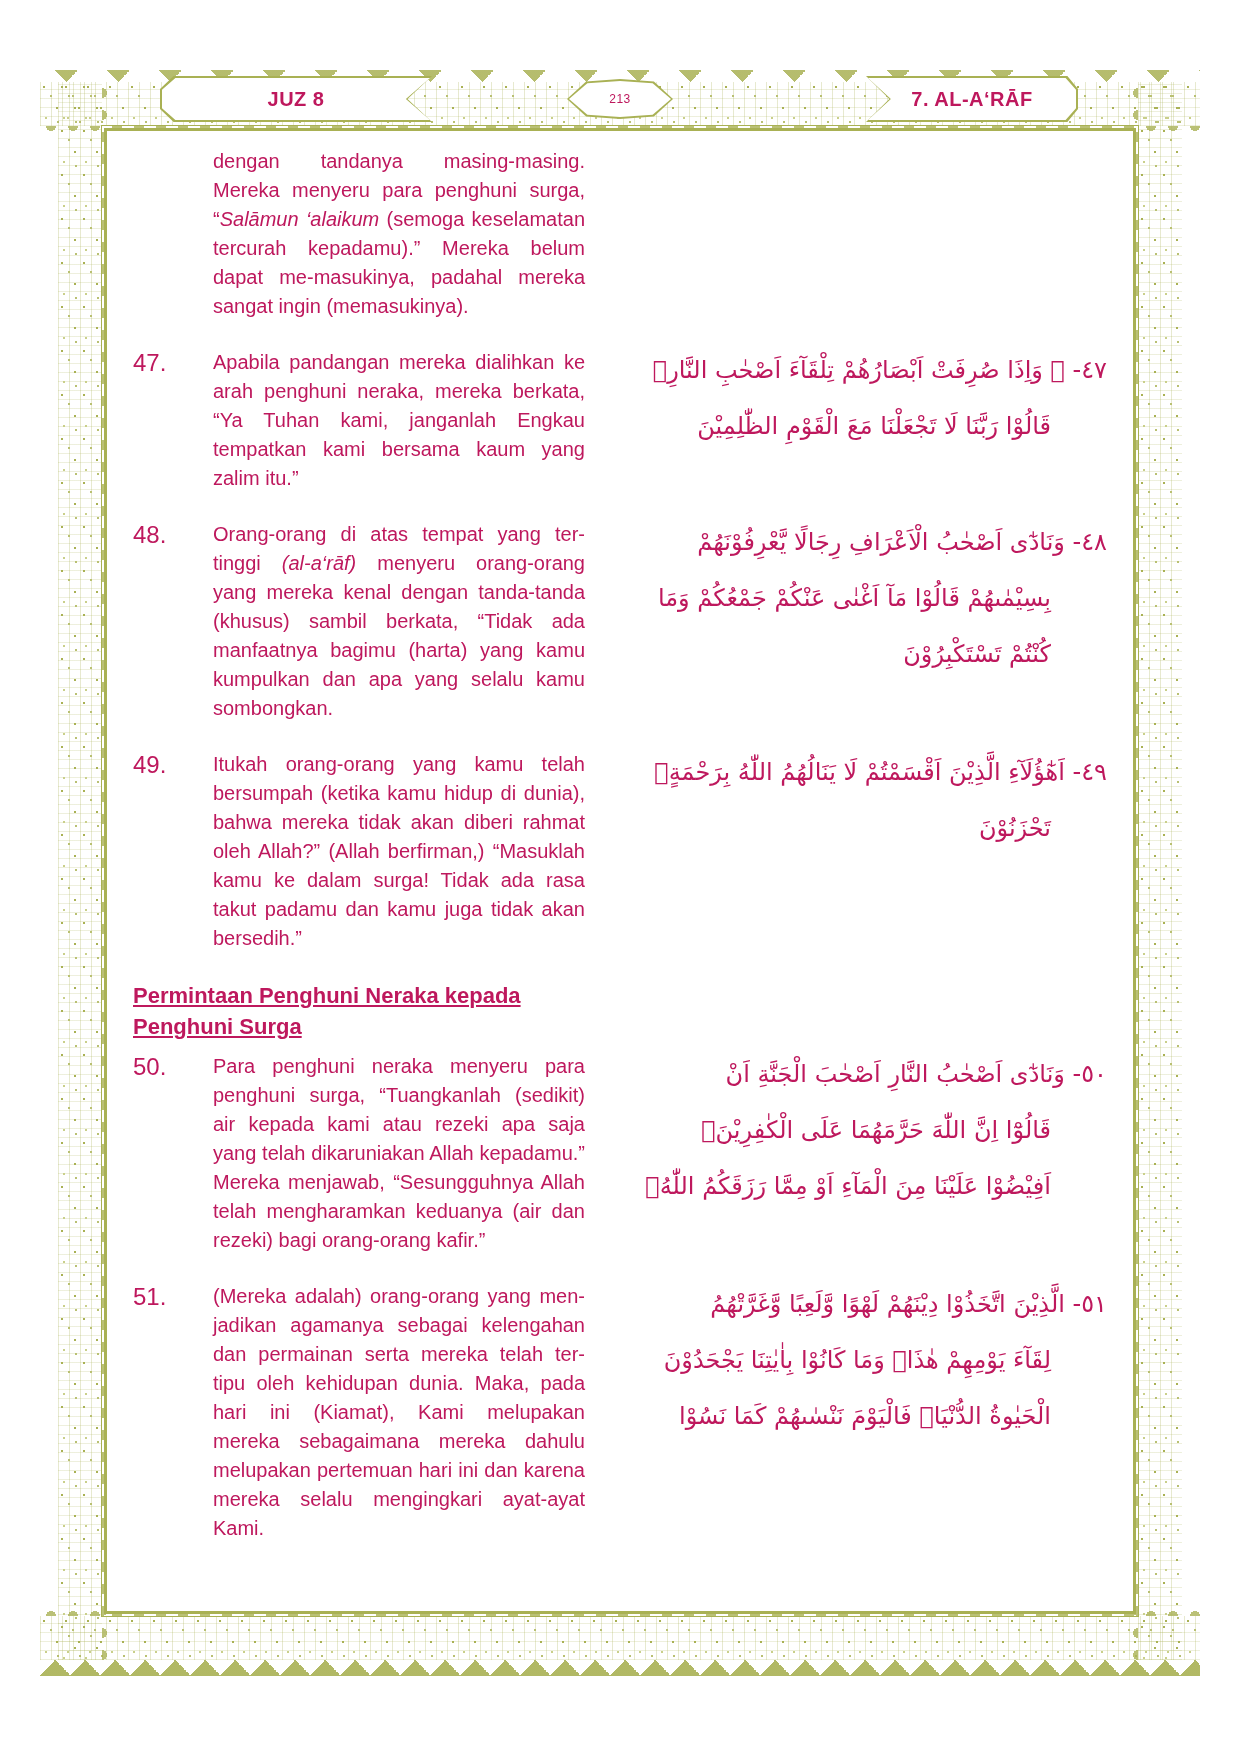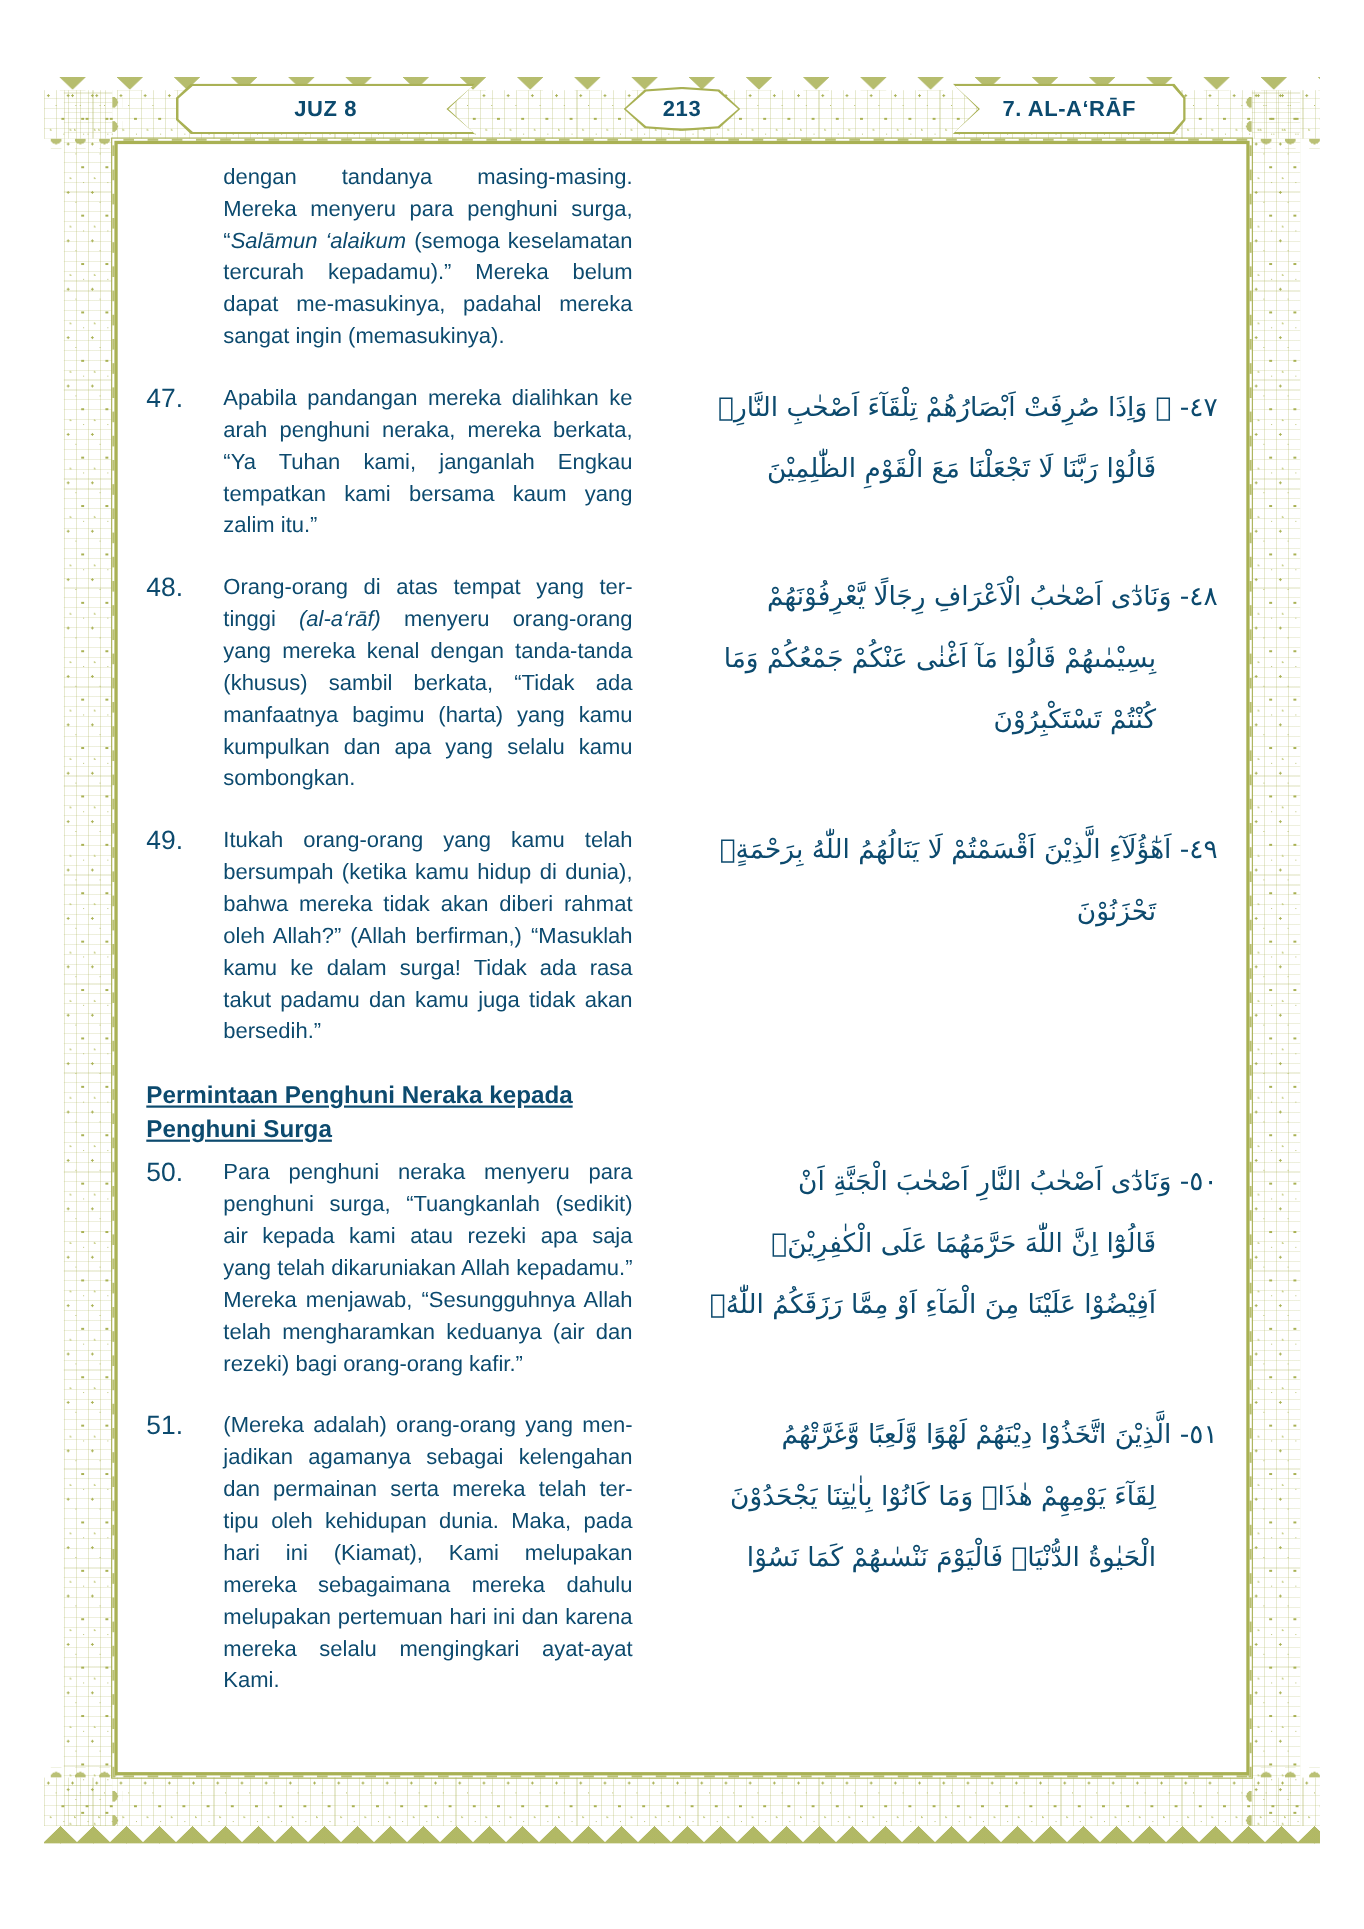--- a/index.html
+++ b/index.html
@@ -1,17 +1,17 @@
 <!DOCTYPE html>
 <html><head>
 <meta charset="utf-8">
 <style>
   html,body{margin:0;padding:0;background:#ffffff;}
   .page{position:relative;width:1240px;height:1754px;background:#fff;overflow:hidden;
-        font-family:"Liberation Sans",sans-serif;color:#0c4a6e;}
+        font-family:"Liberation Sans",sans-serif;color:#be185d;}
 
   
   .lace{position:absolute;
     background-image:
       radial-gradient(circle 1.7px at 4px 5px,  #a9b154 60%, transparent 62%),
       radial-gradient(circle 1.3px at 11px 14px,#b9c072 60%, transparent 62%),
       radial-gradient(circle 2px   at 17px 26px,#a9b154 60%, transparent 62%),
       radial-gradient(circle 1.3px at 6px 36px, #c9cf8a 60%, transparent 62%),
       radial-gradient(circle 1.3px at 18px 40px,#b9c072 60%, transparent 62%),
       repeating-linear-gradient(90deg, rgba(169,177,84,.28) 0 1px, transparent 1px 11px),
@@ -55,24 +55,24 @@
   .badge{position:absolute;top:76px;height:46px;z-index:5;}
   .badge .shell{width:100%;height:100%;background:#a9b154;display:flex;align-items:center;justify-content:center;}
   .badge .inner{position:absolute;inset:2px;background:#fff;display:flex;align-items:center;justify-content:center;
     font-weight:bold;font-size:20px;letter-spacing:.5px;}
   .badge-left{left:160px;width:272px;}
   .badge-left .shell,.badge-left .inner{clip-path:polygon(0 28%,5% 0,100% 0,91% 50%,100% 100%,5% 100%,0 72%);}
   .badge-right{right:162px;width:212px;}
   .badge-right .shell,.badge-right .inner{clip-path:polygon(100% 28%,95% 0,0 0,11% 50%,0 100%,95% 100%,100% 72%);}
   .badge-center{left:50%;transform:translateX(-50%);width:106px;top:79px;height:40px;}
   .badge-center .shell,.badge-center .inner{clip-path:polygon(0 50%,18% 6%,50% 0,82% 6%,100% 50%,82% 94%,50% 100%,18% 94%);}
-  .badge-center .inner{font-weight:bold;font-size:20px;}
+  .badge-center .inner{font-weight:normal;font-size:12px;}
 
   
-  .row{display:grid;grid-template-columns:44px 372px 1fr;column-gap:26px;margin-bottom:27px;align-items:start;}
+  .row{display:grid;grid-template-columns:44px 372px 1fr;column-gap:36px;margin-bottom:27px;align-items:start;}
   .vnum{font-size:24px;line-height:29px;}
   .trans{font-size:20px;line-height:29px;text-align:justify;}
   .trans .it{font-style:italic;}
   .heading{font-weight:bold;font-size:22px;line-height:31px;max-width:440px;margin:2px 0 10px 0;text-decoration:underline;}
   .ayah{direction:rtl;text-align:right;font-family:"DejaVu Sans",sans-serif;
         font-size:24px;line-height:56px;margin-top:-6px;}
   .ayah .aline{white-space:nowrap;}
   .ayah .aline.cont{padding-right:56px;}
 </style>
 </head>

